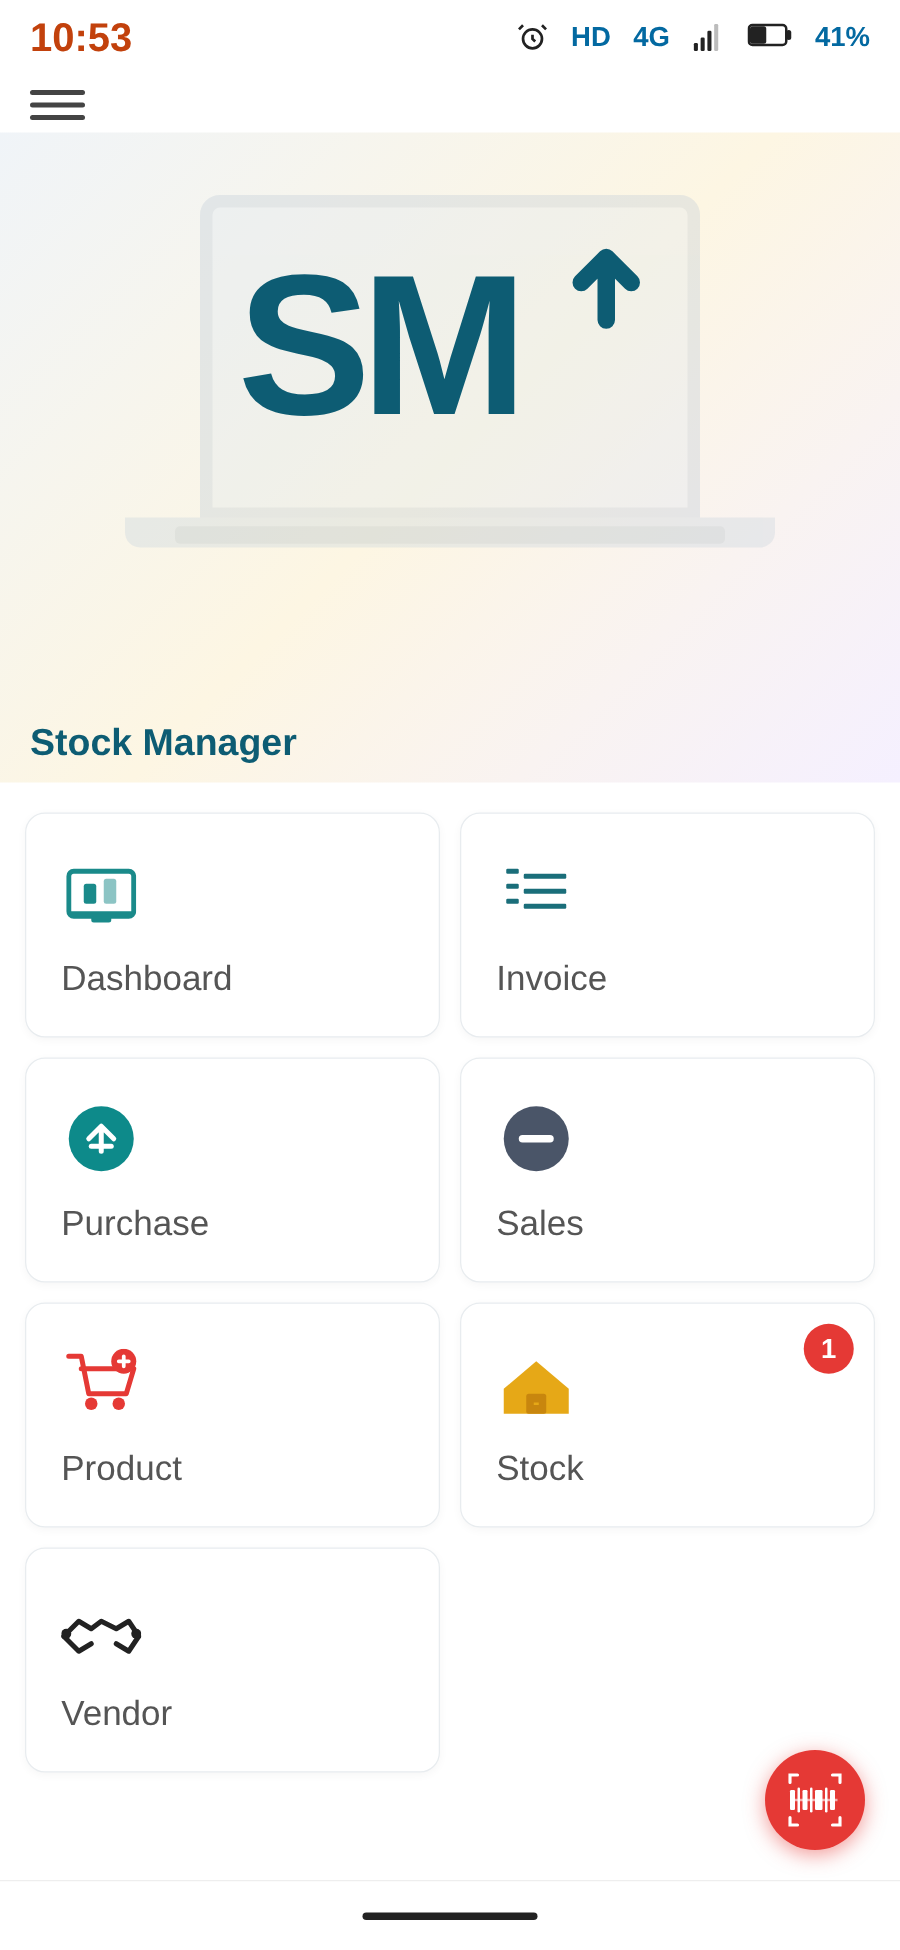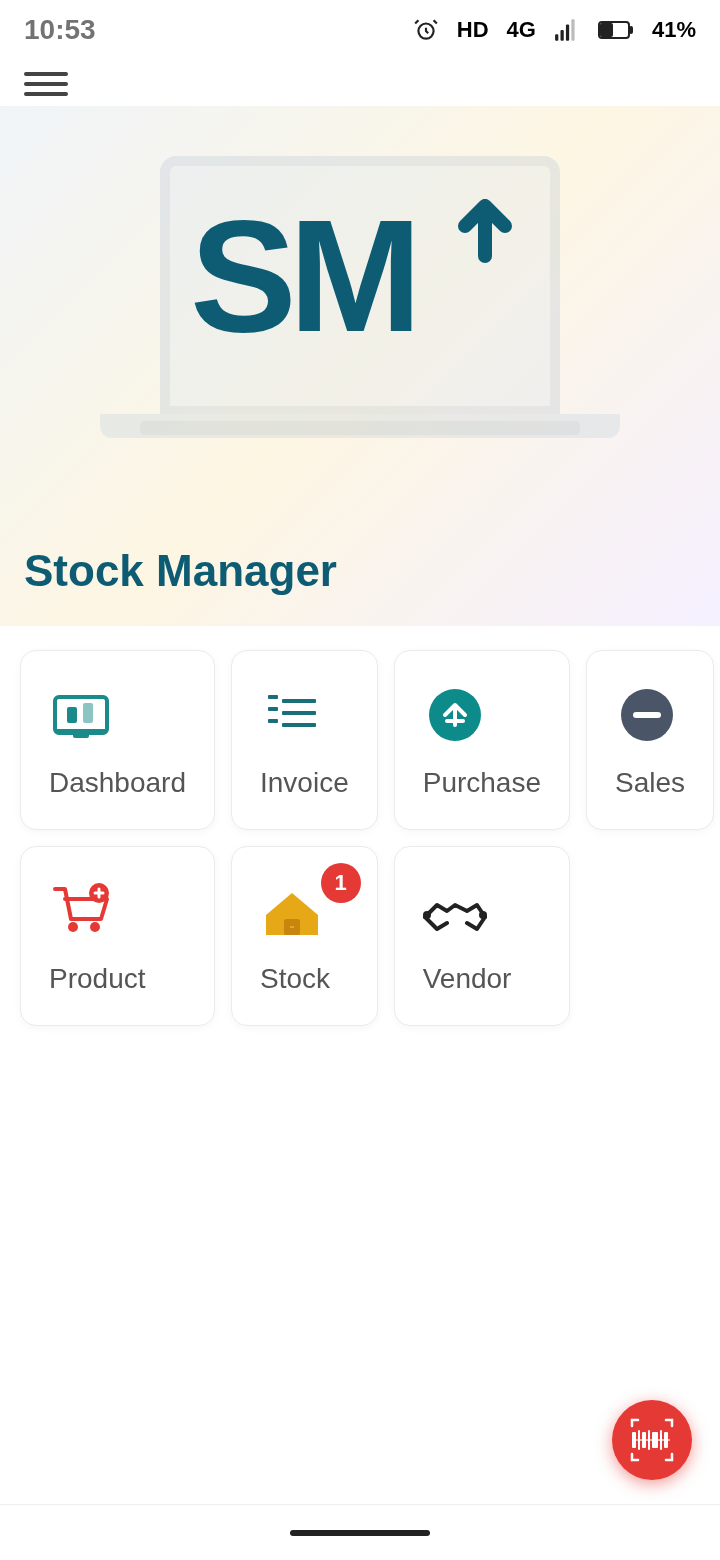--- a/index.html
+++ b/index.html
@@ -17,30 +17,30 @@
     
     .status-bar {
       display: flex;
       justify-content: space-between;
       align-items: center;
       padding: 12px 24px 8px;
       background: #fff;
       height: 56px;
     }
     .status-time {
-      font-size: 28px;
+      font-size: 32px;
       font-weight: bold;
-      color: #737373;
+      color: #c2410c;
     }
     .status-icons {
       display: flex;
-      align-items: center;
+      align-items: flex-start;
       gap: 18px;
       font-size: 22px;
-      color: #000000;
+      color: #0369a1;
     }
 
     
     .header {
       padding: 16px 24px 0;
     }
     .hamburger {
       display: flex;
       flex-direction: column;
       gap: 6px;
@@ -118,33 +118,33 @@
       color: #0d5c73;
       letter-spacing: -8px;
       line-height: 1;
       display: flex;
       align-items: flex-start;
       gap: 38px;
     }
 
     .app-title {
       position: absolute;
-      bottom: 30px;
+      bottom: 14px;
       left: 24px;
-      font-size: 44px;
+      font-size: 30px;
       font-weight: 800;
       color: #0d5c73;
       margin-top: 40px;
     }
 
     
     .grid-section {
       padding: 24px 20px;
       display: grid;
-      grid-template-columns: 1fr 1fr 1fr 1fr;
+      grid-template-columns: 1fr 1fr;
       gap: 16px;
     }
 
     .grid-card {
       background: #fff;
       border-radius: 16px;
       border: 1px solid #e8ecef;
       padding: 32px 28px 28px;
       display: flex;
       flex-direction: column;

